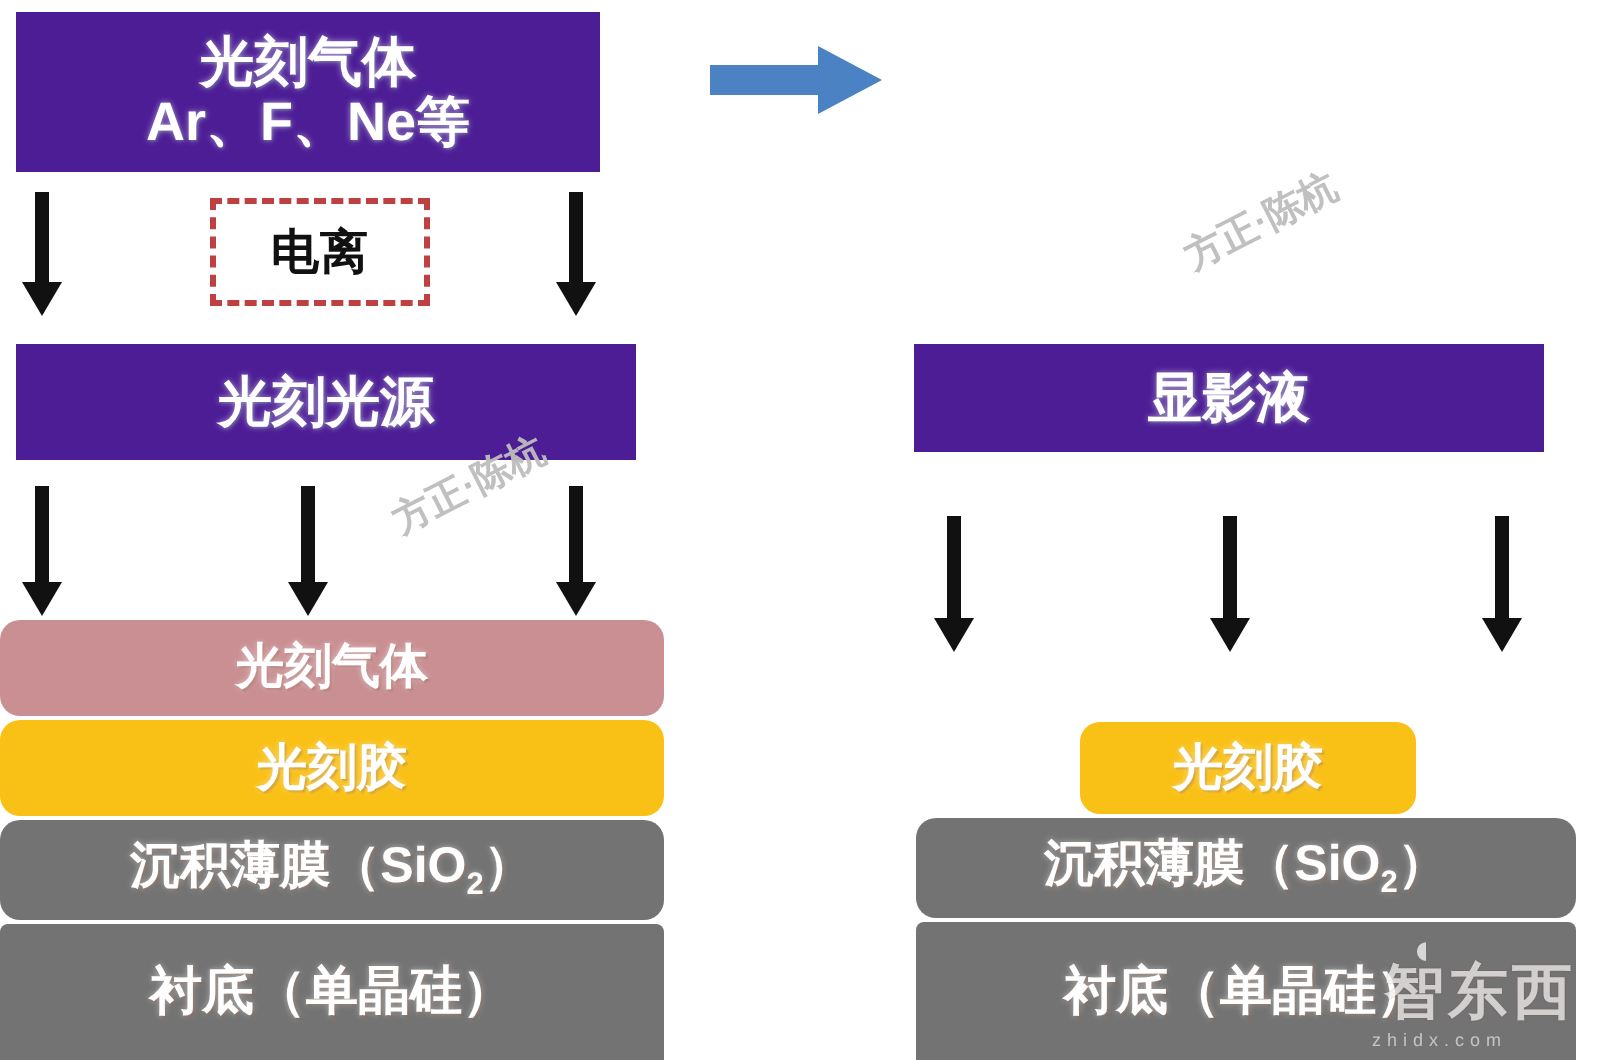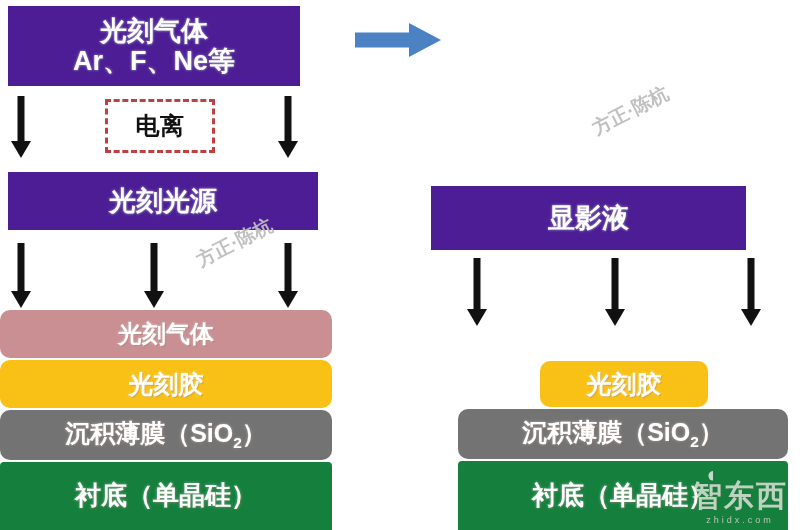--- a/index.html
+++ b/index.html
@@ -41,21 +41,21 @@
   .layer {
     color: #ffffff;
     font-weight: bold;
     text-shadow: 0 0 3px rgba(255,255,255,0.45),
                  1px 1px 1px rgba(120,60,30,0.30);
   }
 
   .layer-mask      { background: #c98f93; border-radius: 10px; }
   .layer-resist    { background: #f9c016; border-radius: 10px; }
   .layer-film      { background: #737373; border-radius: 10px; }
-  .layer-substrate { background: #15803d; border-radius: 4px 4px 0 0; }
+  .layer-substrate { background: #737373; border-radius: 4px 4px 0 0; }
 
   
   .dashed-box {
     position: absolute;
     box-sizing: border-box;
     border: 3px dashed #bf4040;
     background: #ffffff;
     display: flex;
     align-items: center;
     justify-content: center;
@@ -127,21 +127,21 @@
   .wm-logo .wm-cn {
     font-weight: bold;
     color: #f2f0ee;
     letter-spacing: 2px;
     text-shadow: 0 0 1px rgba(120,40,40,0.5);
   }
   .wm-logo .wm-url {
     color: #e4dedb;
     letter-spacing: 3px;
     font-size: 9px;
-    text-align: center;
+    text-align: left;
     margin-top: -2px;
   }
   .wm-wifi {
     position: absolute;
     color: #f2f0ee;
     font-weight: bold;
     pointer-events: none;
     opacity: 0.8;
   }
 
@@ -205,21 +205,21 @@
   <div class="box layer layer-substrate" style="left:0px; top:462px; width:332px; height:68px; font-size:26px;">
     <span>衬底（单晶硅）</span>
   </div>
 
   <div class="blue-arrow" style="left:355px; top:23px; width:86px; height:34px;">
     <div class="bshaft" style="width:58px;"></div>
     <div class="bhead"></div>
   </div>
 
 
-  <div class="box blue-box" style="left:431px; top:172px; width:315px; height:64px; font-size:27px;margin-top:14px;">
+  <div class="box blue-box" style="left:457px; top:172px; width:315px; height:54px; font-size:27px;">
     <span>显影液</span>
   </div>
 
   <div class="down-arrow" style="left:466px; top:258px; width:22px; height:68px;">
     <div class="shaft" style="height:51px;"></div>
     <div class="head"></div>
   </div>
   <div class="down-arrow" style="left:604px; top:258px; width:22px; height:68px;">
     <div class="shaft" style="height:51px;"></div>
     <div class="head"></div>

